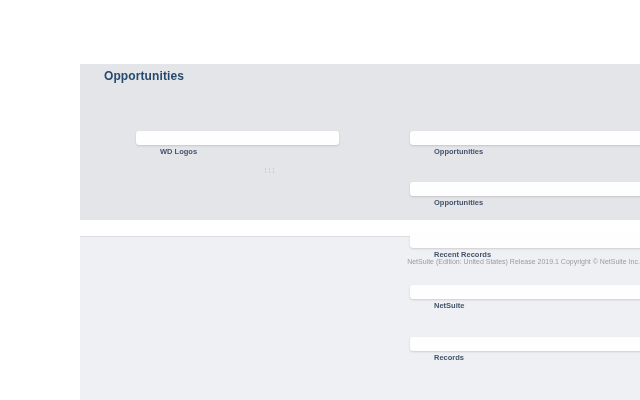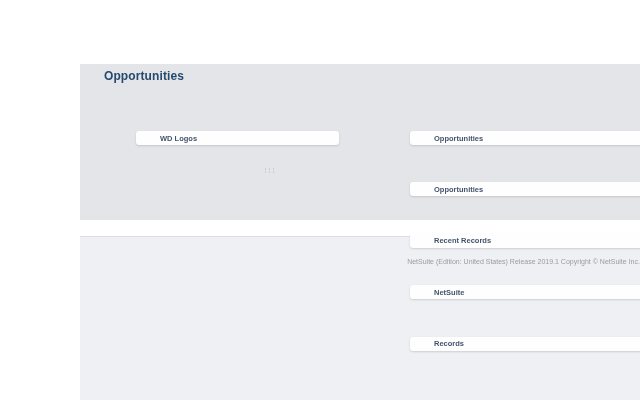--- a/index.html
+++ b/index.html
@@ -34,21 +34,20 @@
   .col-left  { width: 235px; flex: 0 0 auto; }
   .col-right { width: 694px; flex: 0 0 auto; display: flex; flex-direction: column; gap: 5.4px; }
 
   .portlet {
     position: relative;
     height: 14px;
     background: #fefefe;
     border-radius: 3px;
     box-shadow: 0 1px 2px rgba(70, 70, 85, 0.20);
     display: flex;
-    align-items: center;
   }
   .portlet-title {
     padding-left: 8px;
     font-size: 7.5px;
     font-weight: bold;
     color: #44536b;
     white-space: nowrap;
     cursor: pointer;
   }
   .drag-handle {

